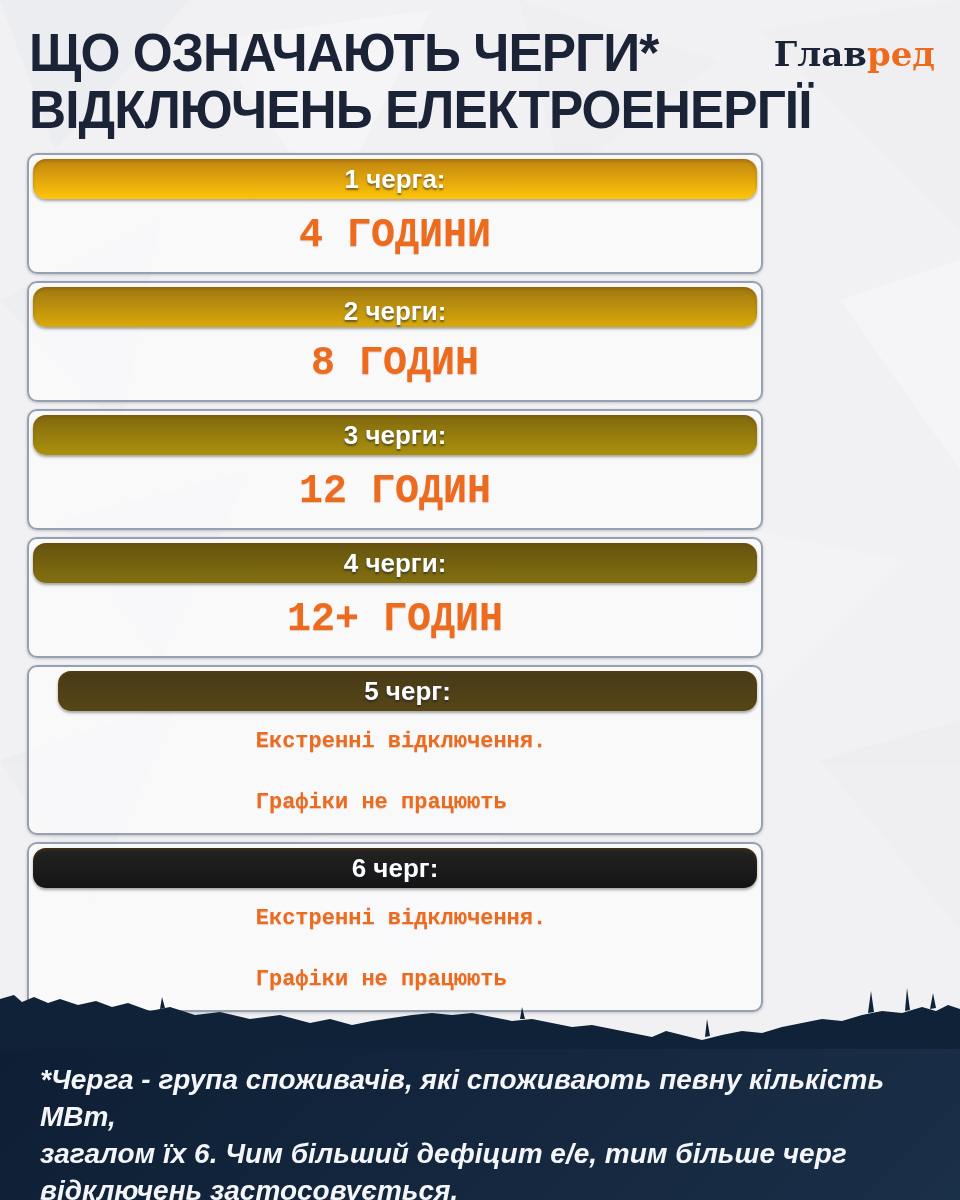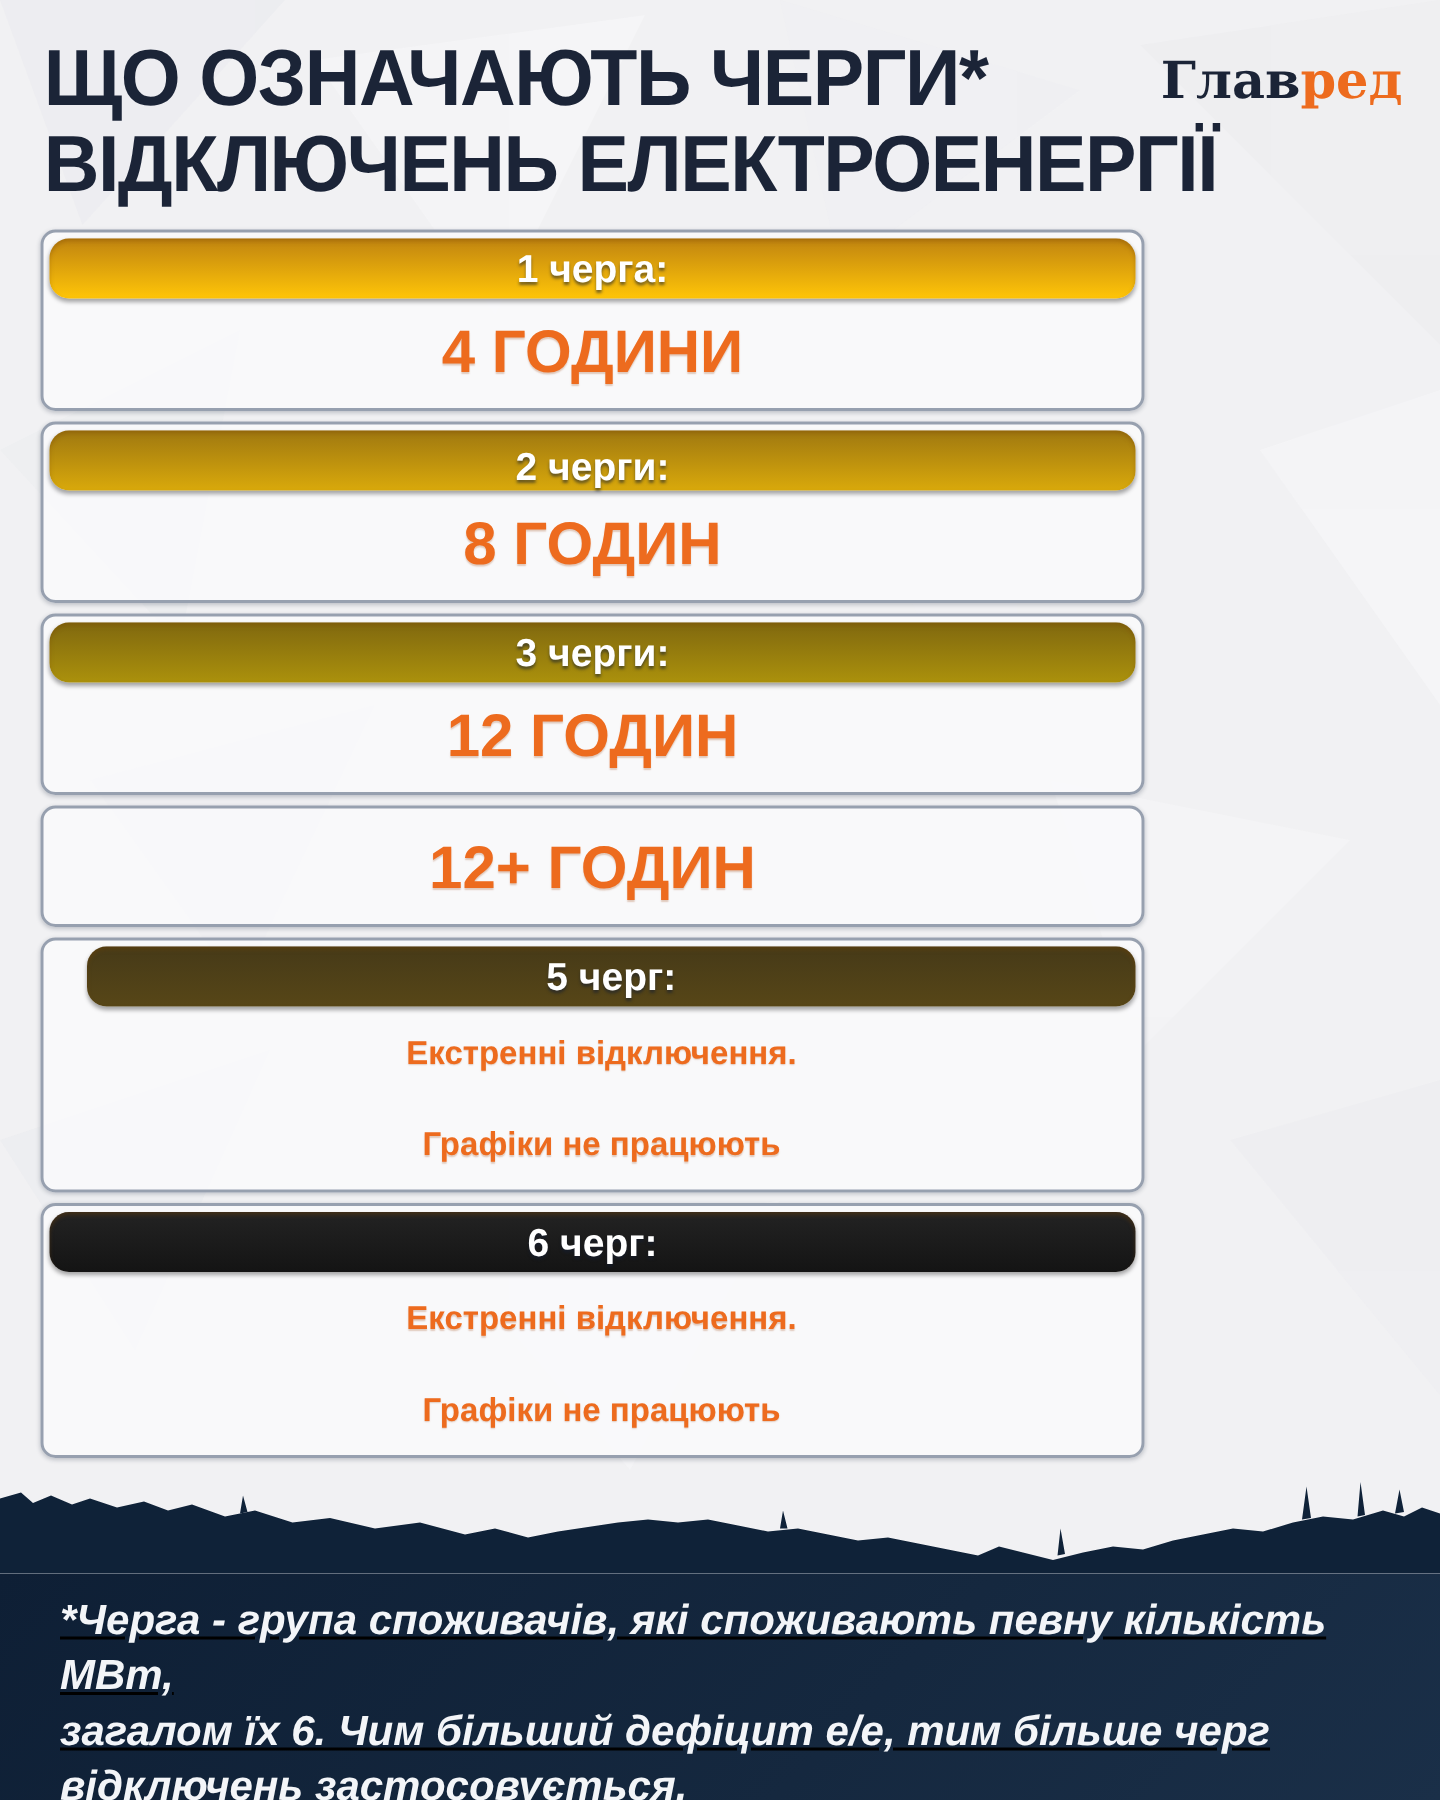--- a/index.html
+++ b/index.html
@@ -24,26 +24,26 @@
         border:2px solid #97a0af;border-radius:10px;
         box-shadow:0 1px 3px rgba(40,50,70,.25);
         padding:4px 4px 0 4px;}
   .card-header{height:40px;border-radius:13px;display:flex;align-items:center;justify-content:center;
                box-shadow:0 2px 3px rgba(0,0,0,.35), inset 0 2px 3px rgba(120,70,0,.35);}
   .card-header .q-label{color:#fff;font-size:26px;font-weight:bold;
                         text-shadow:0 2px 2px rgba(20,30,50,.55);}
   .card-body{min-height:73px;display:flex;align-items:center;justify-content:center;}
   .card.tall .card-body{min-height:107px;}
   .card-value{color:var(--accent-orange,#ed6b1e);font-weight:bold;font-size:40px;
-              text-align:center;white-space:pre-line;
-              text-shadow:0 1px 1px rgba(150,60,0,.25);}
+              white-space:pre-line;
+              text-shadow:0 1px 1px rgba(150,60,0,.25);font-family:Liberation Mono, monospace;}
   .card.tall .card-value{font-size:22px;line-height:61px;margin-left:12px;}
 
   
-  .footer{position:absolute;left:0;top:985px;width:864px;height:215px;z-index:1;text-decoration:underline;}
+  .footer{position:absolute;left:0;top:985px;width:864px;height:215px;z-index:1;}
   .tear-svg{display:block;width:960px;height:64px;}
   .footer-solid{width:960px;height:151px;background:linear-gradient(135deg,#0e1f35 0%,var(--footer-navy,#15283f) 60%,#1a2f48 100%);
                 box-sizing:border-box;padding:12px 40px 0 40px;}
   .note{font-style:italic;font-weight:600;color:#f3f5f8;font-size:28px;line-height:37px;}
 </style>
 </head>
 <body>
 
 <div class="page">
 
@@ -98,20 +98,23 @@
       <div class="card">
         <div class="card-header" style="background: linear-gradient(rgb(128, 104, 15) 0%, rgb(171, 145, 12) 100%);">
           <span class="q-label">3 черги:</span>
         </div>
         <div class="card-body">
           <span class="card-value">12 ГОДИН</span>
         </div>
       </div>
 
       <div class="card">
+        <div class="card-header" style="background: linear-gradient(rgb(101, 83, 16) 0%, rgb(131, 112, 16) 100%);">
+          <span class="q-label">4 черги:</span>
+        </div>
         <div class="card-body">
           <span class="card-value">12+ ГОДИН</span>
         </div>
       </div>
 
       <div class="card tall">
         <div class="card-header" style="background: linear-gradient(rgb(70, 58, 24) 0%, rgb(87, 70, 23) 100%); margin-left: 25px;">
           <span class="q-label">5 черг:</span>
         </div>
         <div class="card-body">

